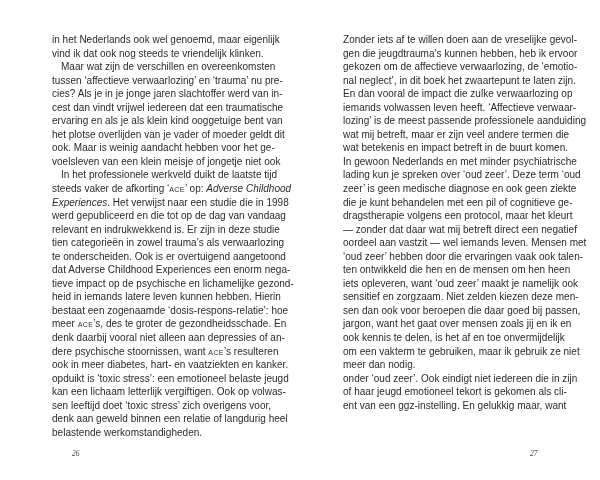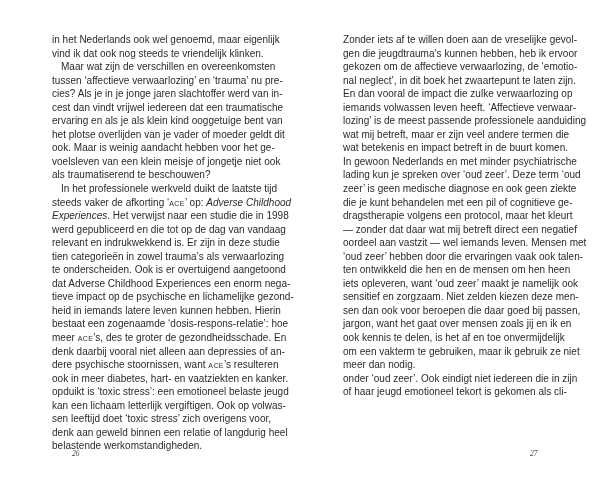--- a/index.html
+++ b/index.html
@@ -79,21 +79,20 @@
         <span class="line">in het Nederlands ook wel genoemd, maar eigenlijk</span>
         <span class="line last">vind ik dat ook nog steeds te vriendelijk klinken.</span>
         <span class="line indent">Maar wat zijn de verschillen en overeenkomsten</span>
         <span class="line">tussen ‘affectieve verwaarlozing’ en ‘trauma’ nu pre-</span>
         <span class="line">cies? Als je in je jonge jaren slachtoffer werd van in-</span>
         <span class="line">cest dan vindt vrijwel iedereen dat een traumatische</span>
         <span class="line">ervaring en als je als klein kind ooggetuige bent van</span>
         <span class="line">het plotse overlijden van je vader of moeder geldt dit</span>
         <span class="line">ook. Maar is weinig aandacht hebben voor het ge-</span>
         <span class="line">voelsleven van een klein meisje of jongetje niet ook</span>
-        <span class="line last">als traumatiserend te beschouwen?</span>
         <span class="line indent">In het professionele werkveld duikt de laatste tijd</span>
         <span class="line">steeds vaker de afkorting ‘<span class="sc">ace</span>’ op: <i>Adverse Childhood</i></span>
         <span class="line"><i>Experiences</i>. Het verwijst naar een studie die in 1998</span>
         <span class="line">werd gepubliceerd en die tot op de dag van vandaag</span>
         <span class="line">relevant en indrukwekkend is. Er zijn in deze studie</span>
         <span class="line">tien categorieën in zowel trauma’s als verwaarlozing</span>
         <span class="line">te onderscheiden. Ook is er overtuigend aangetoond</span>
         <span class="line">dat Adverse Childhood Experiences een enorm nega-</span>
         <span class="line">tieve impact op de psychische en lichamelijke gezond-</span>
         <span class="line">heid in iemands latere leven kunnen hebben. Hierin</span>
@@ -132,16 +131,17 @@
         <span class="line">ten ontwikkeld die hen en de mensen om hen heen</span>
         <span class="line">iets opleveren, want ‘oud zeer’ maakt je namelijk ook</span>
         <span class="line">sensitief en zorgzaam. Niet zelden kiezen deze men-</span>
         <span class="line">sen dan ook voor beroepen die daar goed bij passen,</span>
         <span class="line">jargon, want het gaat over mensen zoals jij en ik en</span>
         <span class="line">ook kennis te delen, is het af en toe onvermijdelijk</span>
         <span class="line">om een vakterm te gebruiken, maar ik gebruik ze niet</span>
         <span class="line last">meer dan nodig.</span>
         <span class="line">onder ‘oud zeer’. Ook eindigt niet iedereen die in zijn</span>
         <span class="line">of haar jeugd emotioneel tekort is gekomen als cli-</span>
+        <span class="line">ent van een ggz-instelling. En gelukkig maar, want</span>
       </div>
     <div class="page-number">27</div>
   </div>
 </div>
 
 </body></html>

